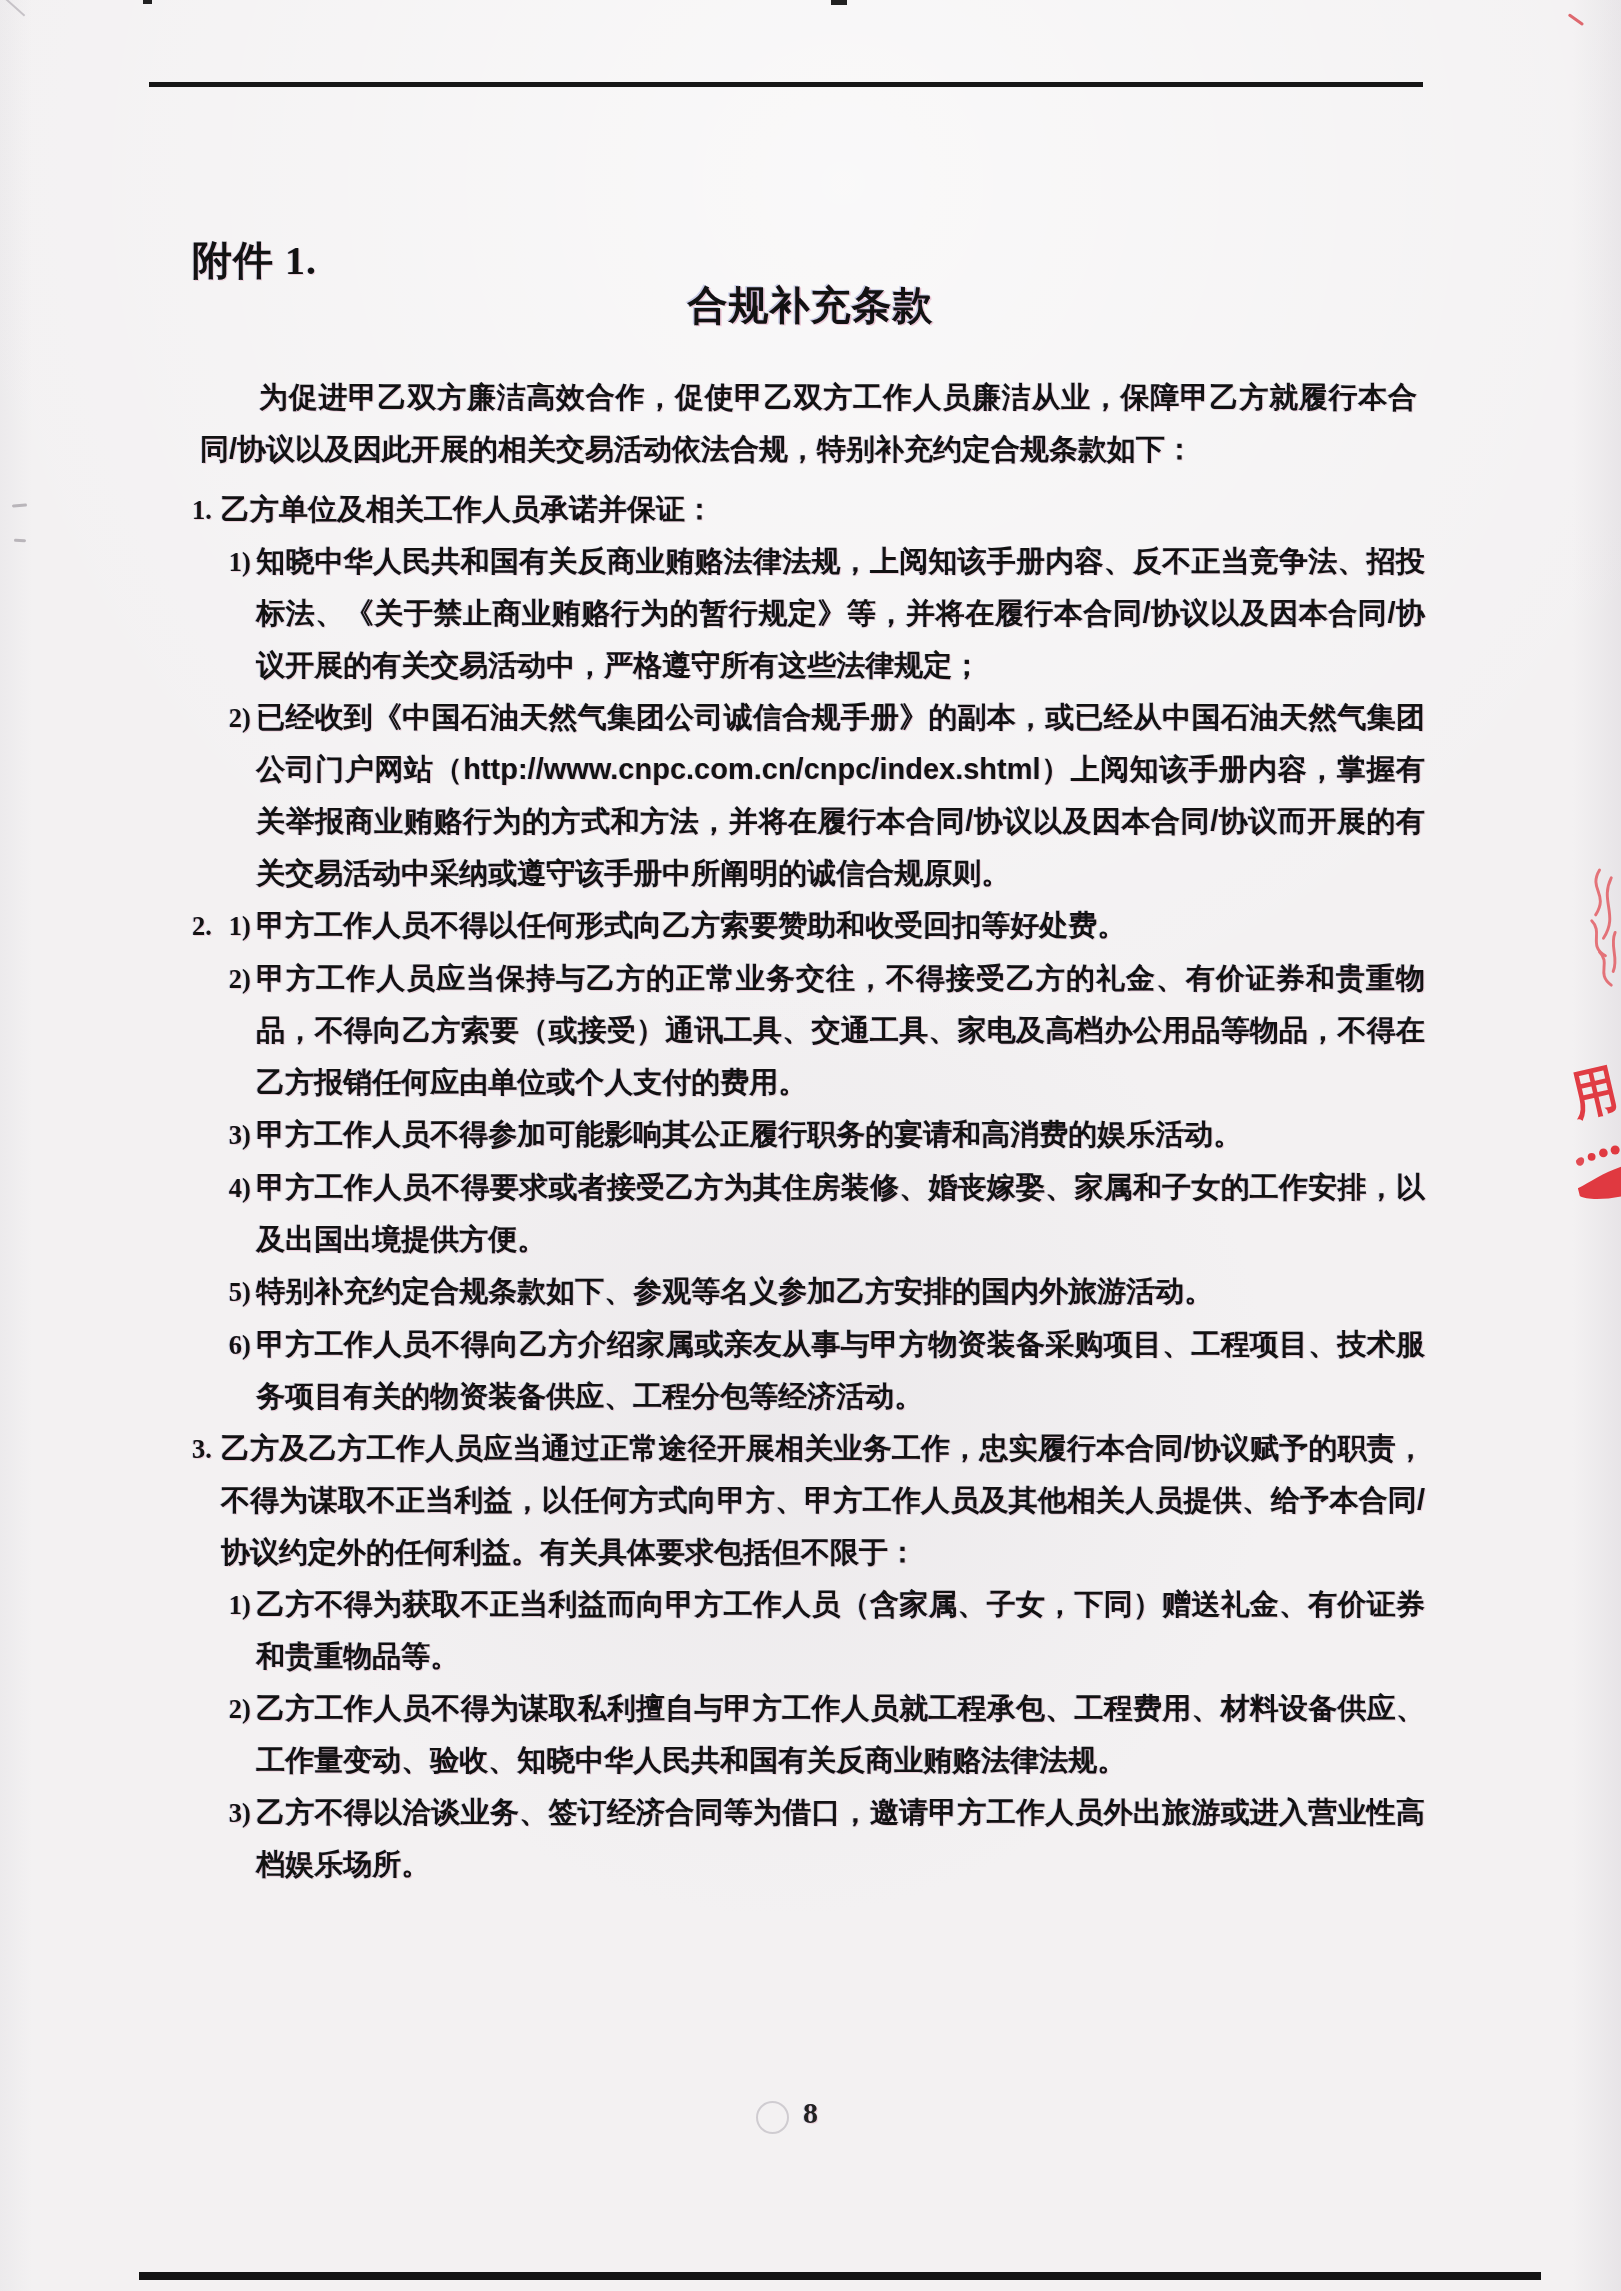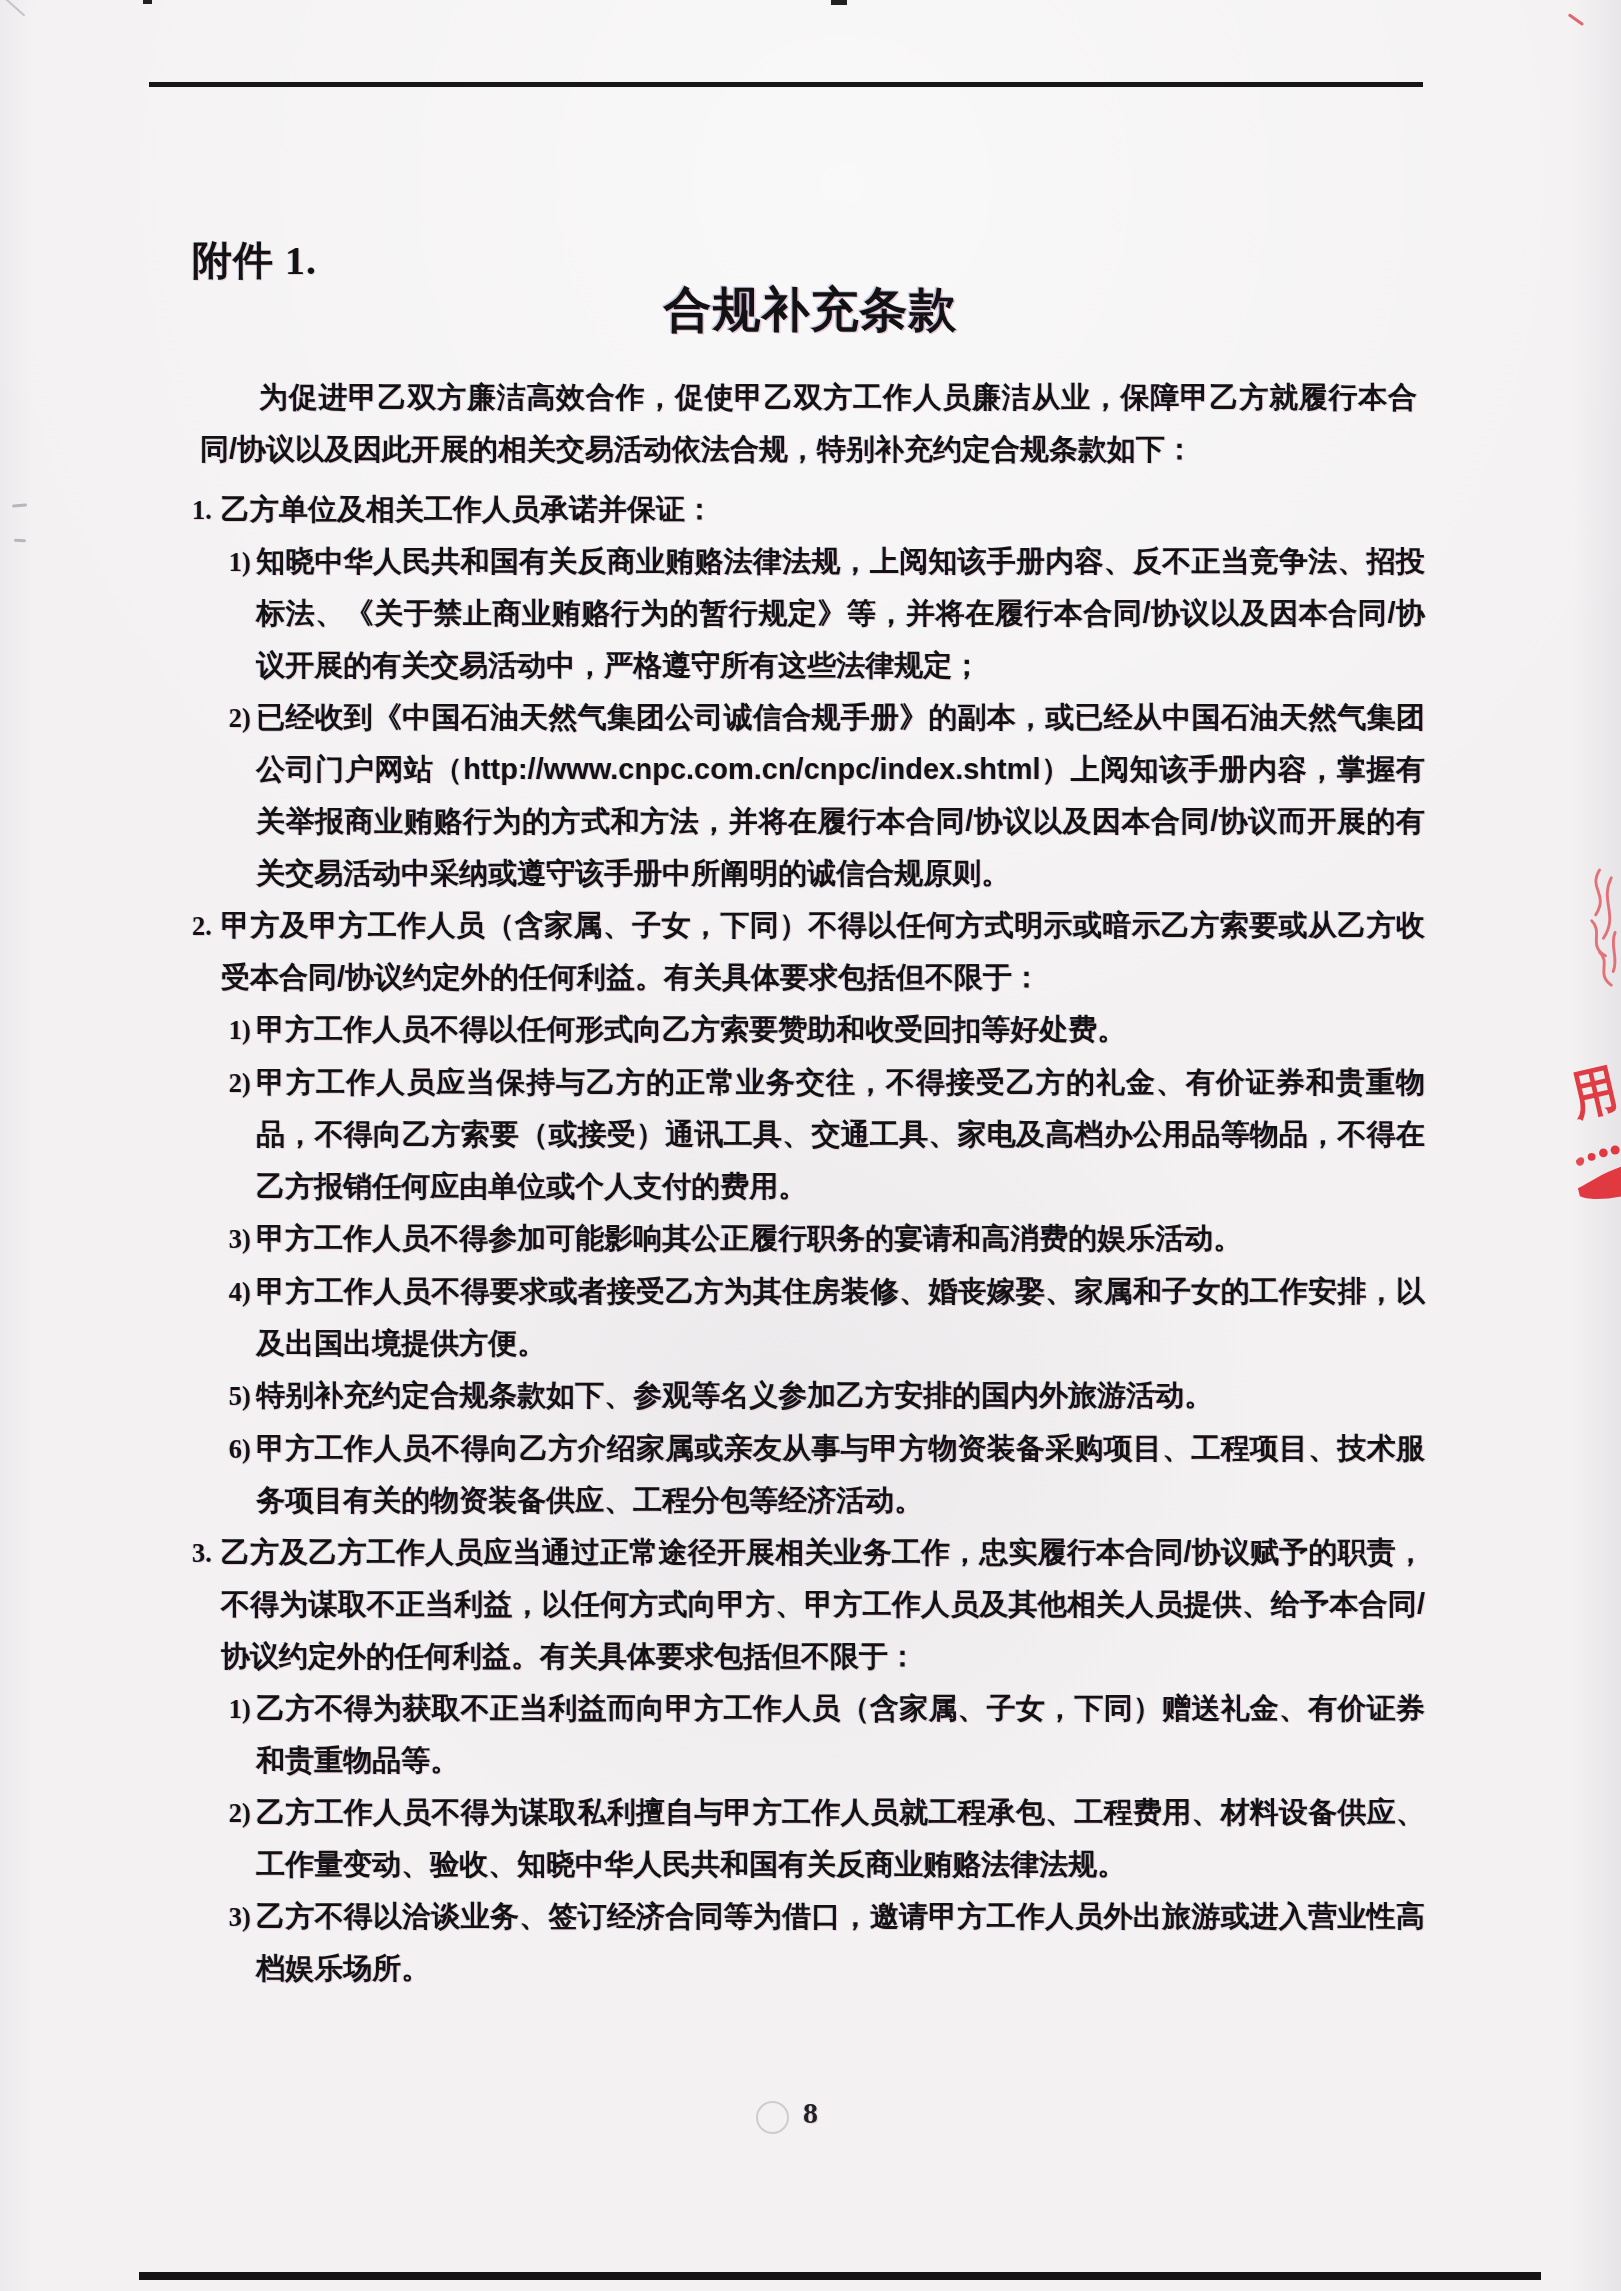--- a/index.html
+++ b/index.html
@@ -28,21 +28,21 @@
     background:#141414;
   }
   .attachment-label {
     position:absolute; left:192px; top:233px;
     font-family:"Liberation Serif", serif;
     font-weight:bold; font-size:40px; letter-spacing:1px;
   }
   .doc-title {
     position:absolute; left:0; top:278px; width:100%;
     text-align:center;
-    font-size:48px; font-weight:bold; letter-spacing:1px;
+    font-size:40px; font-weight:bold; letter-spacing:1px;
     text-shadow: 1.6px 0.8px 0 rgba(190,25,90,.22), -1.6px -0.8px 0 rgba(30,50,170,.22);
   }
   .textblock {
     position:absolute; left:192px; top:363px; width:1233px;
     font-size:29px; line-height:52px; font-weight:600;
     text-align:justify; text-justify:inter-character;
   }
   .intro { margin:8px; text-indent:59px; overflow-wrap:anywhere; }
   .clause { display:flex; align-items:flex-start; }
   .cnum {
@@ -123,21 +123,20 @@
               <div class="sub">
     <span class="snum">2)</span>
     <div class="stext">已经收到《中国石油天然气集团公司诚信合规手册》的副本，或已经从中国石油天然气集团公司门户网站（http://www.cnpc.com.cn/cnpc/index.shtml）上阅知该手册内容，掌握有关举报商业贿赂行为的方式和方法，并将在履行本合同/协议以及因本合同/协议而开展的有关交易活动中采纳或遵守该手册中所阐明的诚信合规原则。</div>
   </div>
             </div>
     </div>
   </div>
         <div class="clause">
     <span class="cnum">2.</span>
     <div class="cbody">
-      <div class="ctext">甲方及甲方工作人员（含家属、子女，下同）不得以任何方式明示或暗示乙方索要或从乙方收受本合同/协议约定外的任何利益。有关具体要求包括但不限于：</div>
       <div class="subs">
               <div class="sub">
     <span class="snum">1)</span>
     <div class="stext">甲方工作人员不得以任何形式向乙方索要赞助和收受回扣等好处费。</div>
   </div>
               <div class="sub">
     <span class="snum">2)</span>
     <div class="stext">甲方工作人员应当保持与乙方的正常业务交往，不得接受乙方的礼金、有价证券和贵重物品，不得向乙方索要（或接受）通讯工具、交通工具、家电及高档办公用品等物品，不得在乙方报销任何应由单位或个人支付的费用。</div>
   </div>
               <div class="sub">

